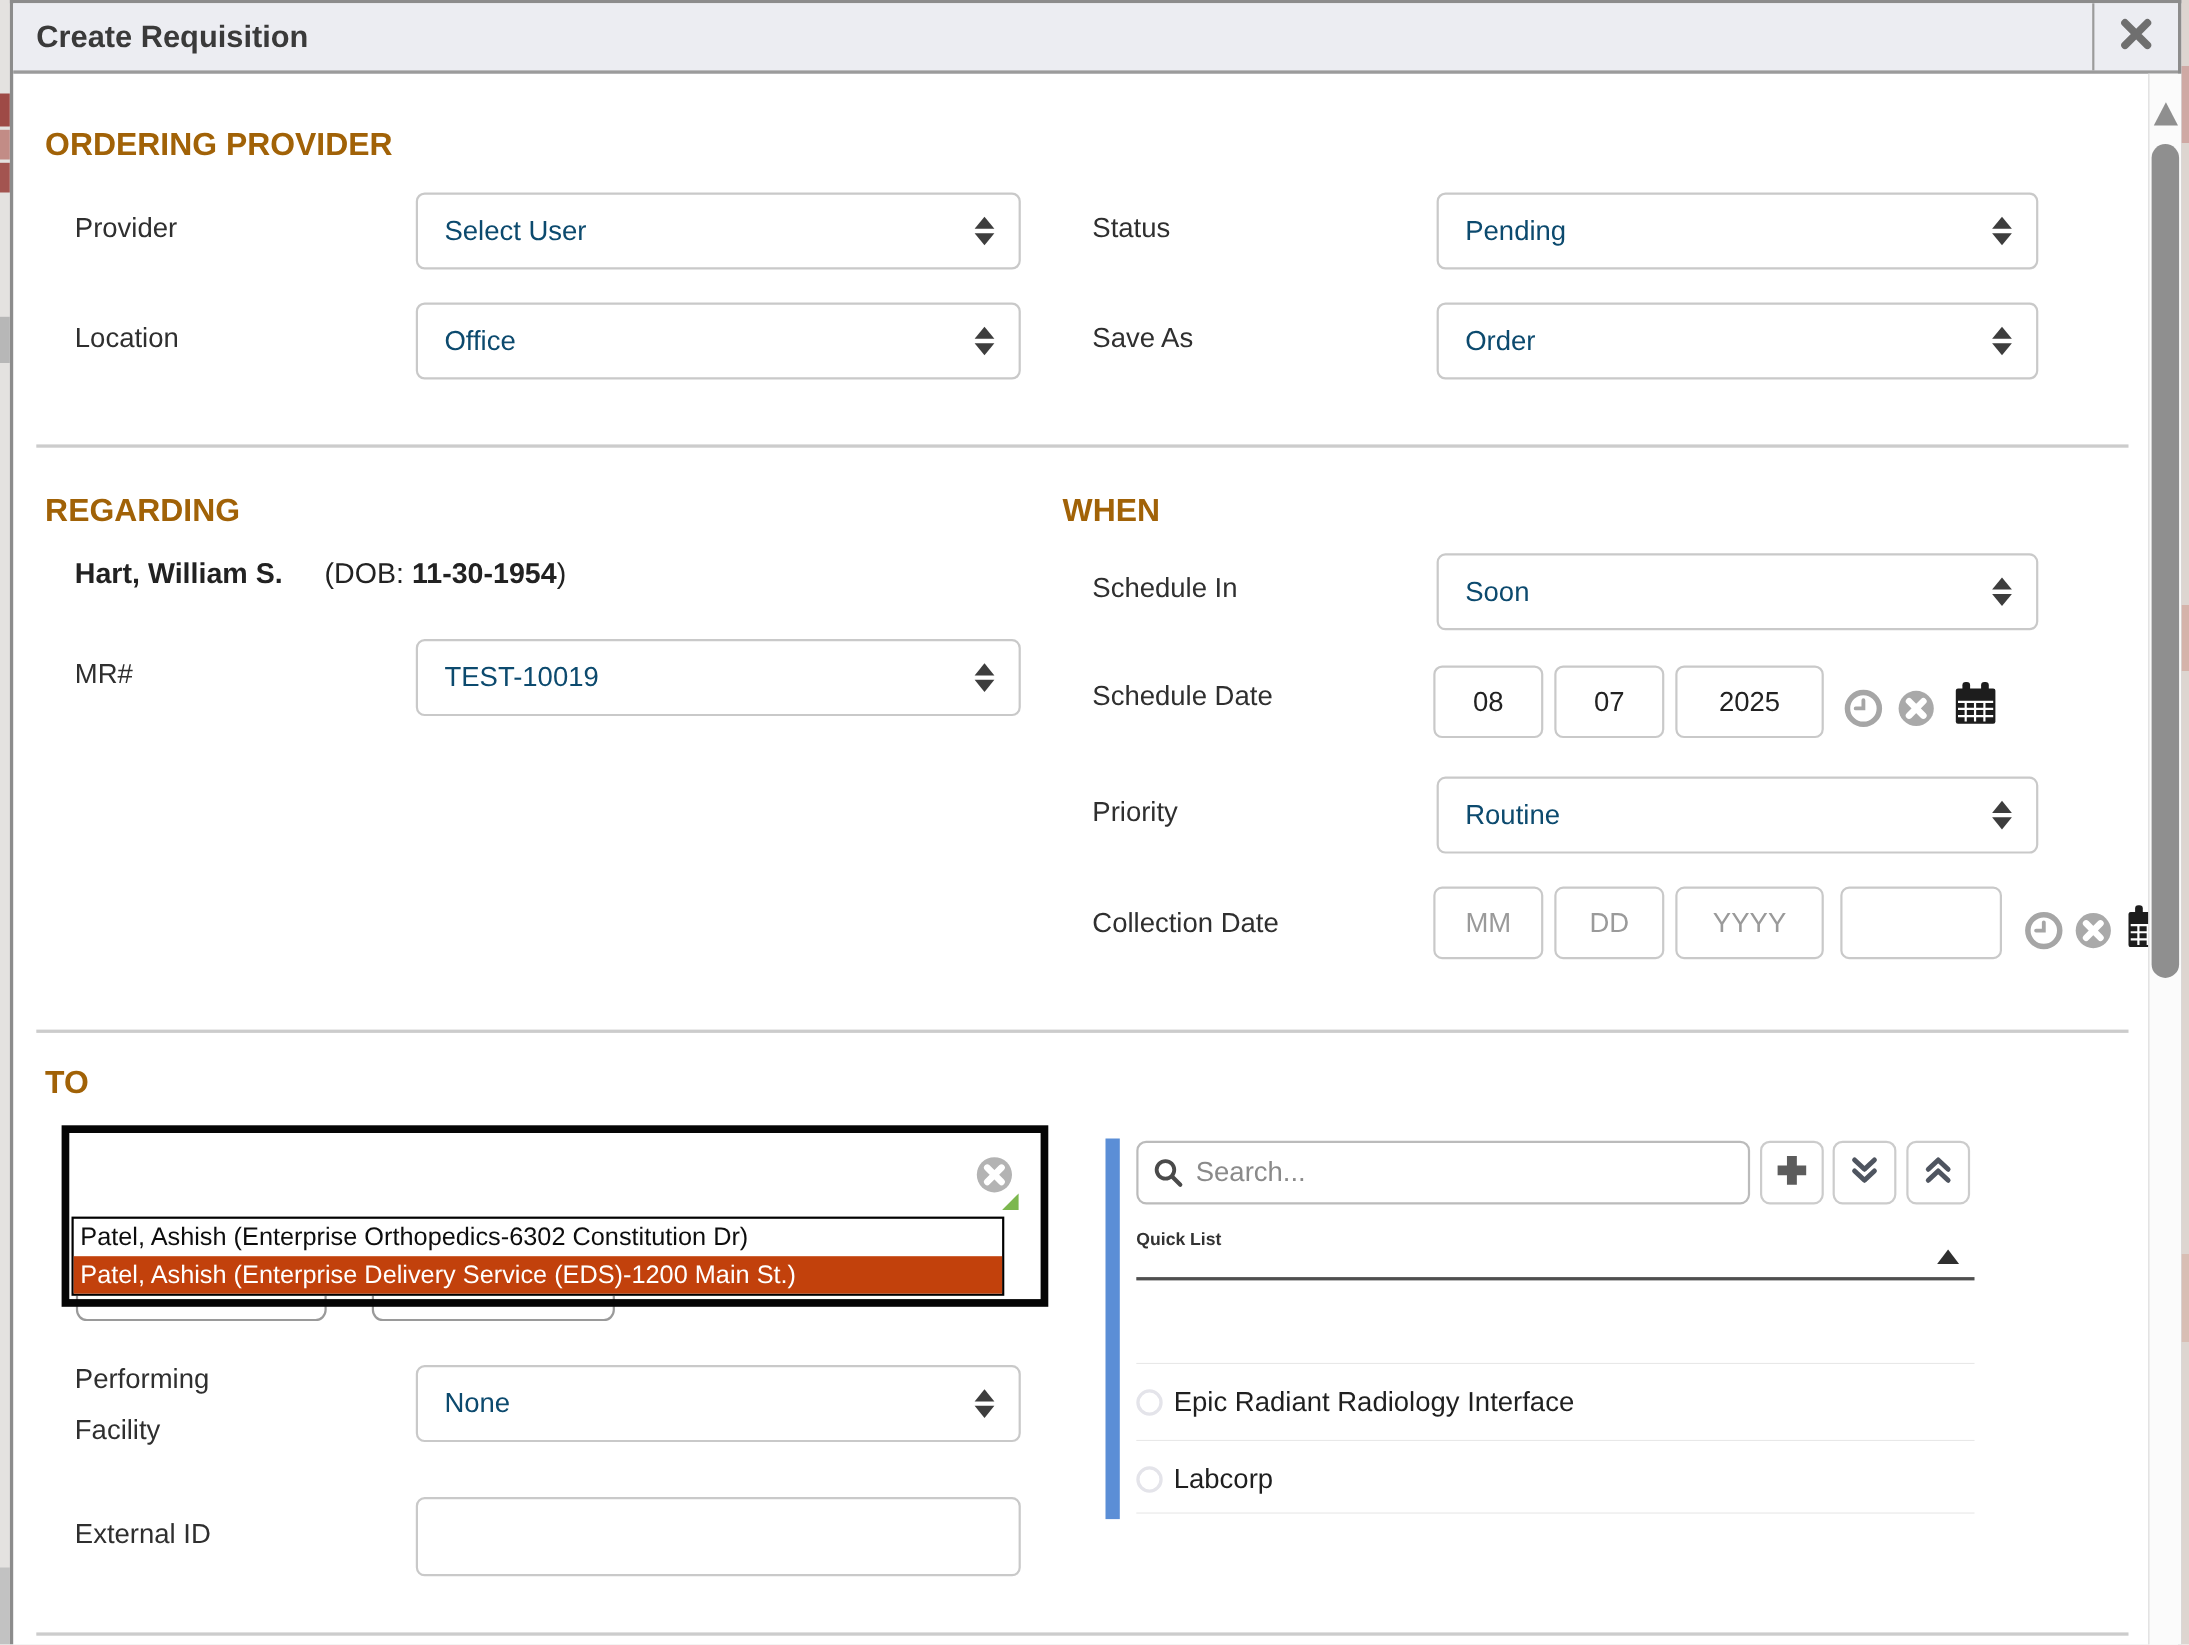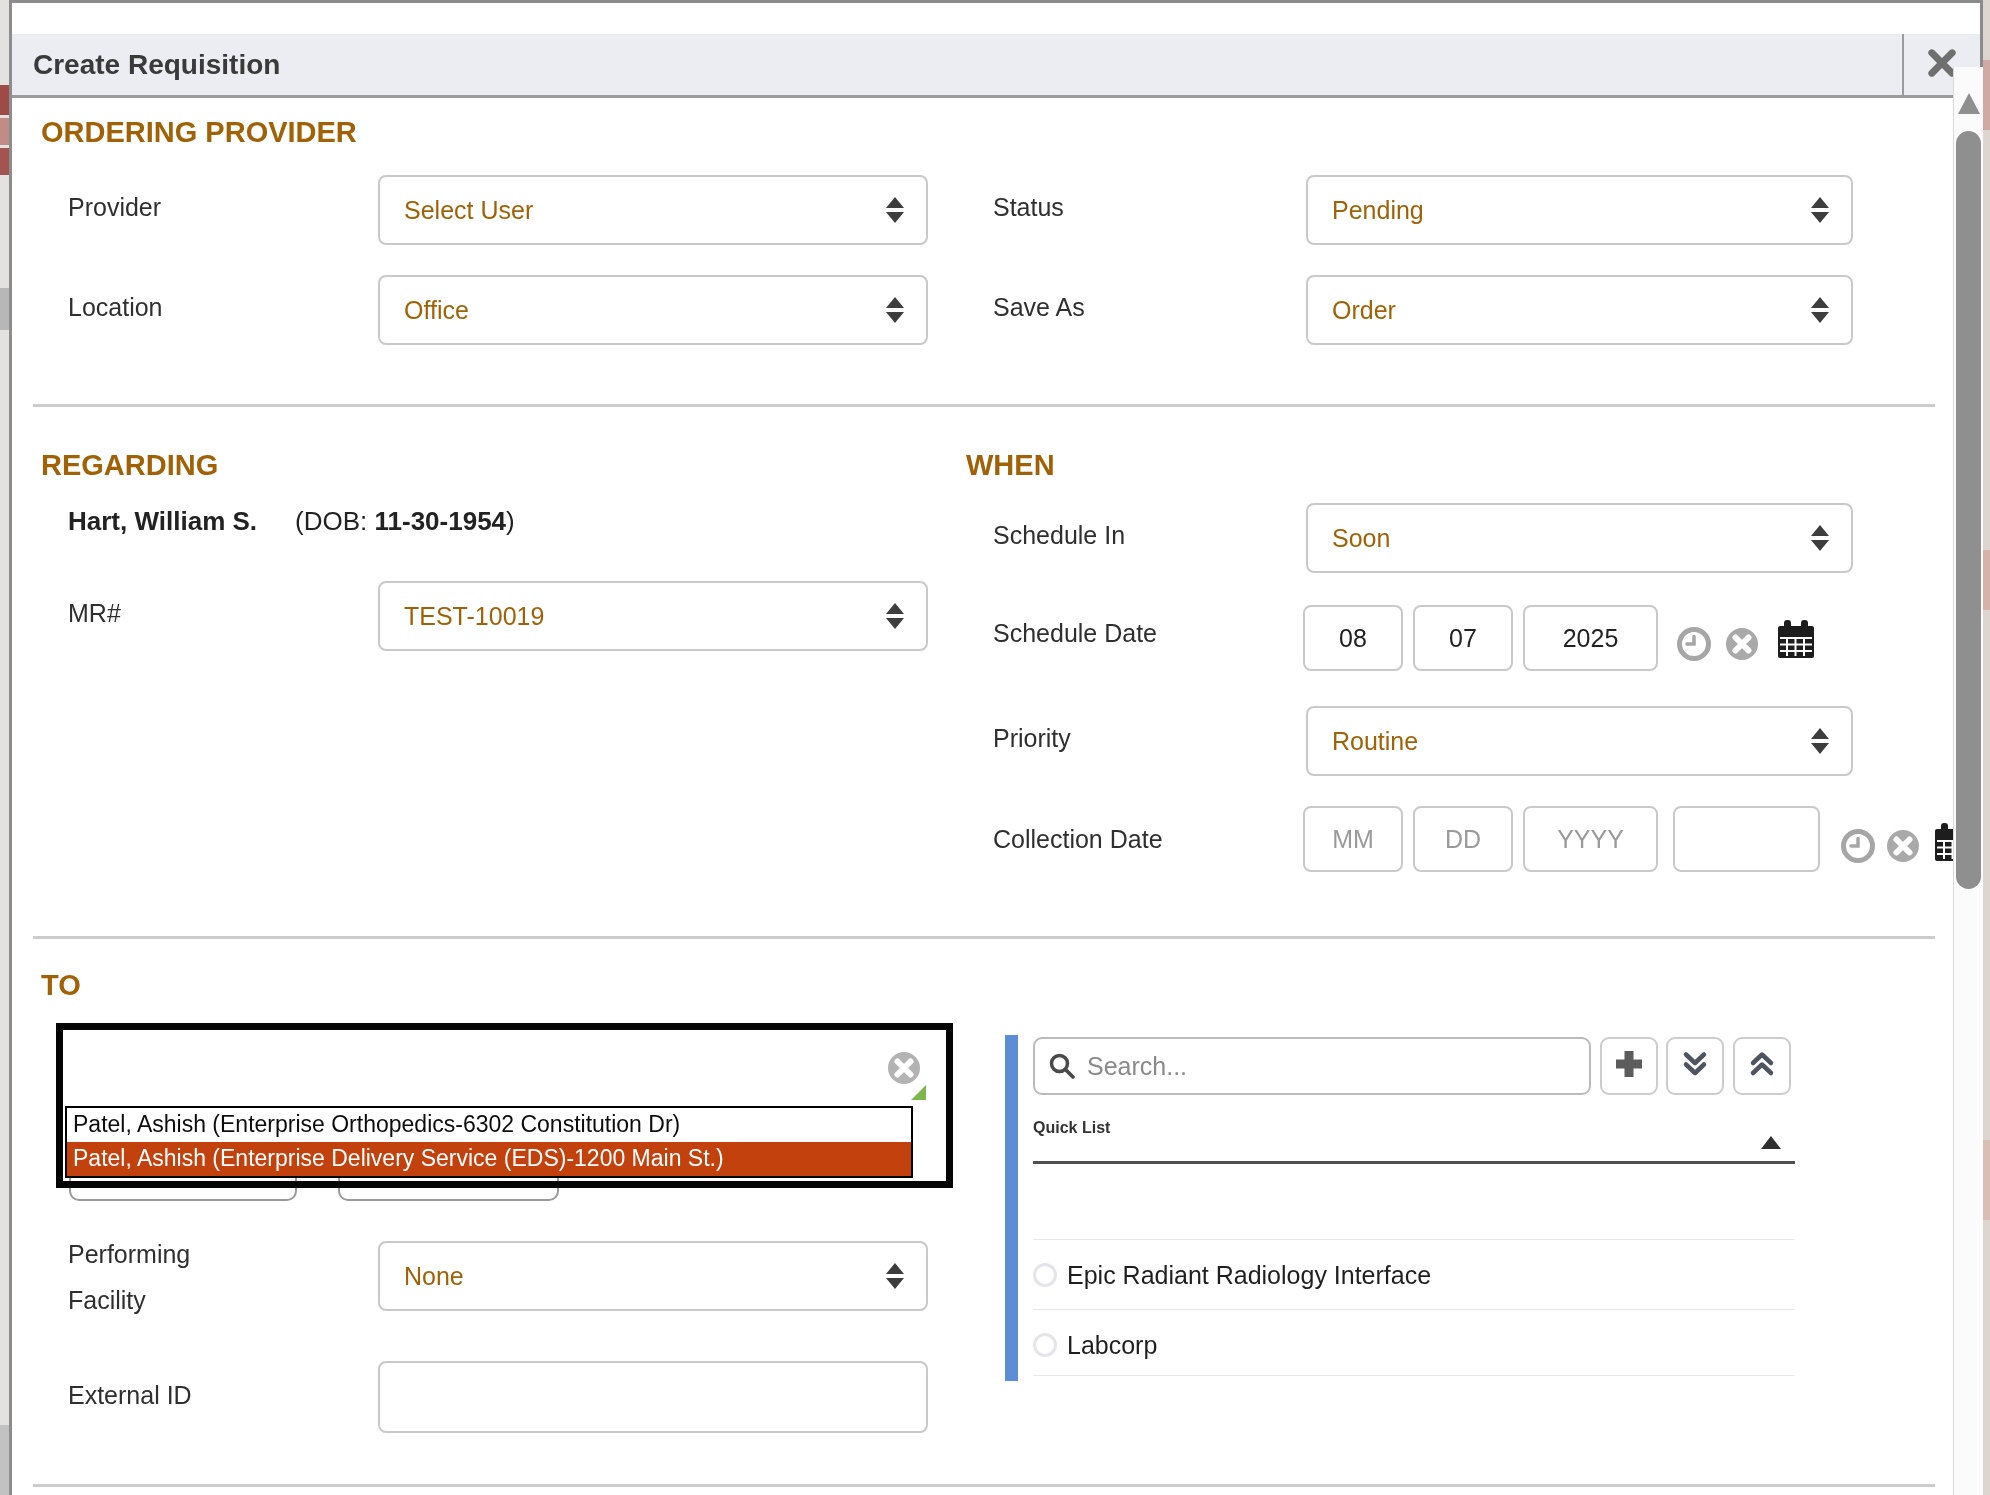--- a/index.html
+++ b/index.html
@@ -17,40 +17,40 @@
   #bg-right .blkA { position:absolute; top:60px;   left:0; width:7px; height:70px; background:#cfa9a4; }
   #bg-right .blkB { position:absolute; top:550px;  left:0; width:7px; height:60px; background:#d5b3aa; }
   #bg-right .blkC { position:absolute; top:1140px; left:0; width:7px; height:80px; background:#d8beb4; }
 
   
   #modal { position:absolute; left:9px; top:0; width:1974px; height:1495px;
            background:#fff; border:3px solid #8c8c8c; border-bottom:none; }
 
   
   #modal-header { position:absolute; left:0; top:0; width:100%; height:64px;
-                  background:#ecedf2; border-bottom:3px solid #9b9b9b;margin-top:31px; }
+                  background:#ecedf2; border-bottom:3px solid #9b9b9b; }
   #modal-title { position:absolute; left:21px; top:15px; font-size:28px; font-weight:bold; color:#3a3a3a; }
   #close-cell { position:absolute; right:0; top:0; width:78px; height:61px;
                 border-left:2px solid #9b9b9b; display:flex; align-items:center; justify-content:center; cursor:pointer; }
 
   
   #scroll-track { position:absolute; left:1941px; top:64px; width:30px; height:1431px;
                   background:#fbfbfb; border-left:1px solid #d9d9d9; z-index:9; }
   #scroll-up { position:absolute; left:4px; top:26px; width:0; height:0;
                border-left:11px solid transparent; border-right:11px solid transparent;
                border-bottom:21px solid #8f8f8f; }
   #scroll-thumb { position:absolute; left:2px; top:64px; width:25px; height:758px;
                   background:#8f8f8f; border-radius:13px; }
 
   
   .heading { position:absolute; font-size:29px; font-weight:bold; color:#a16207; }
   .lbl { position:absolute; font-size:25px; color:#2f2f2f; }
   .sel { position:absolute; height:70px; background:#fff; border:2px solid #c9c9c9; border-radius:8px;
          display:flex; align-items:center; justify-content:space-between; padding:0 22px 0 24px;
-         font-size:25px; color:#a16207; cursor:pointer; }
+         font-size:25px; color:#0c4a6e; cursor:pointer; }
   .sel-left  { left:366px; width:550px; }
   .sel-right { left:1294px; width:547px; }
   .caret { display:flex; flex-direction:column; align-items:center; gap:4px; }
   .caret .up   { width:0;height:0;border-left:9px solid transparent;border-right:9px solid transparent;border-bottom:11px solid #3d3d3d; }
   .caret .down { width:0;height:0;border-left:9px solid transparent;border-right:9px solid transparent;border-top:11px solid #3d3d3d; }
 
   .divider { position:absolute; left:21px; width:1902px; height:3px; background:#cccccc; }
 
   .datebox { position:absolute; height:66px; border:2px solid #c9c9c9; border-radius:8px;
              text-align:center; font-size:25px; color:#222; font-family:"Liberation Sans",sans-serif; background:#fff; }

